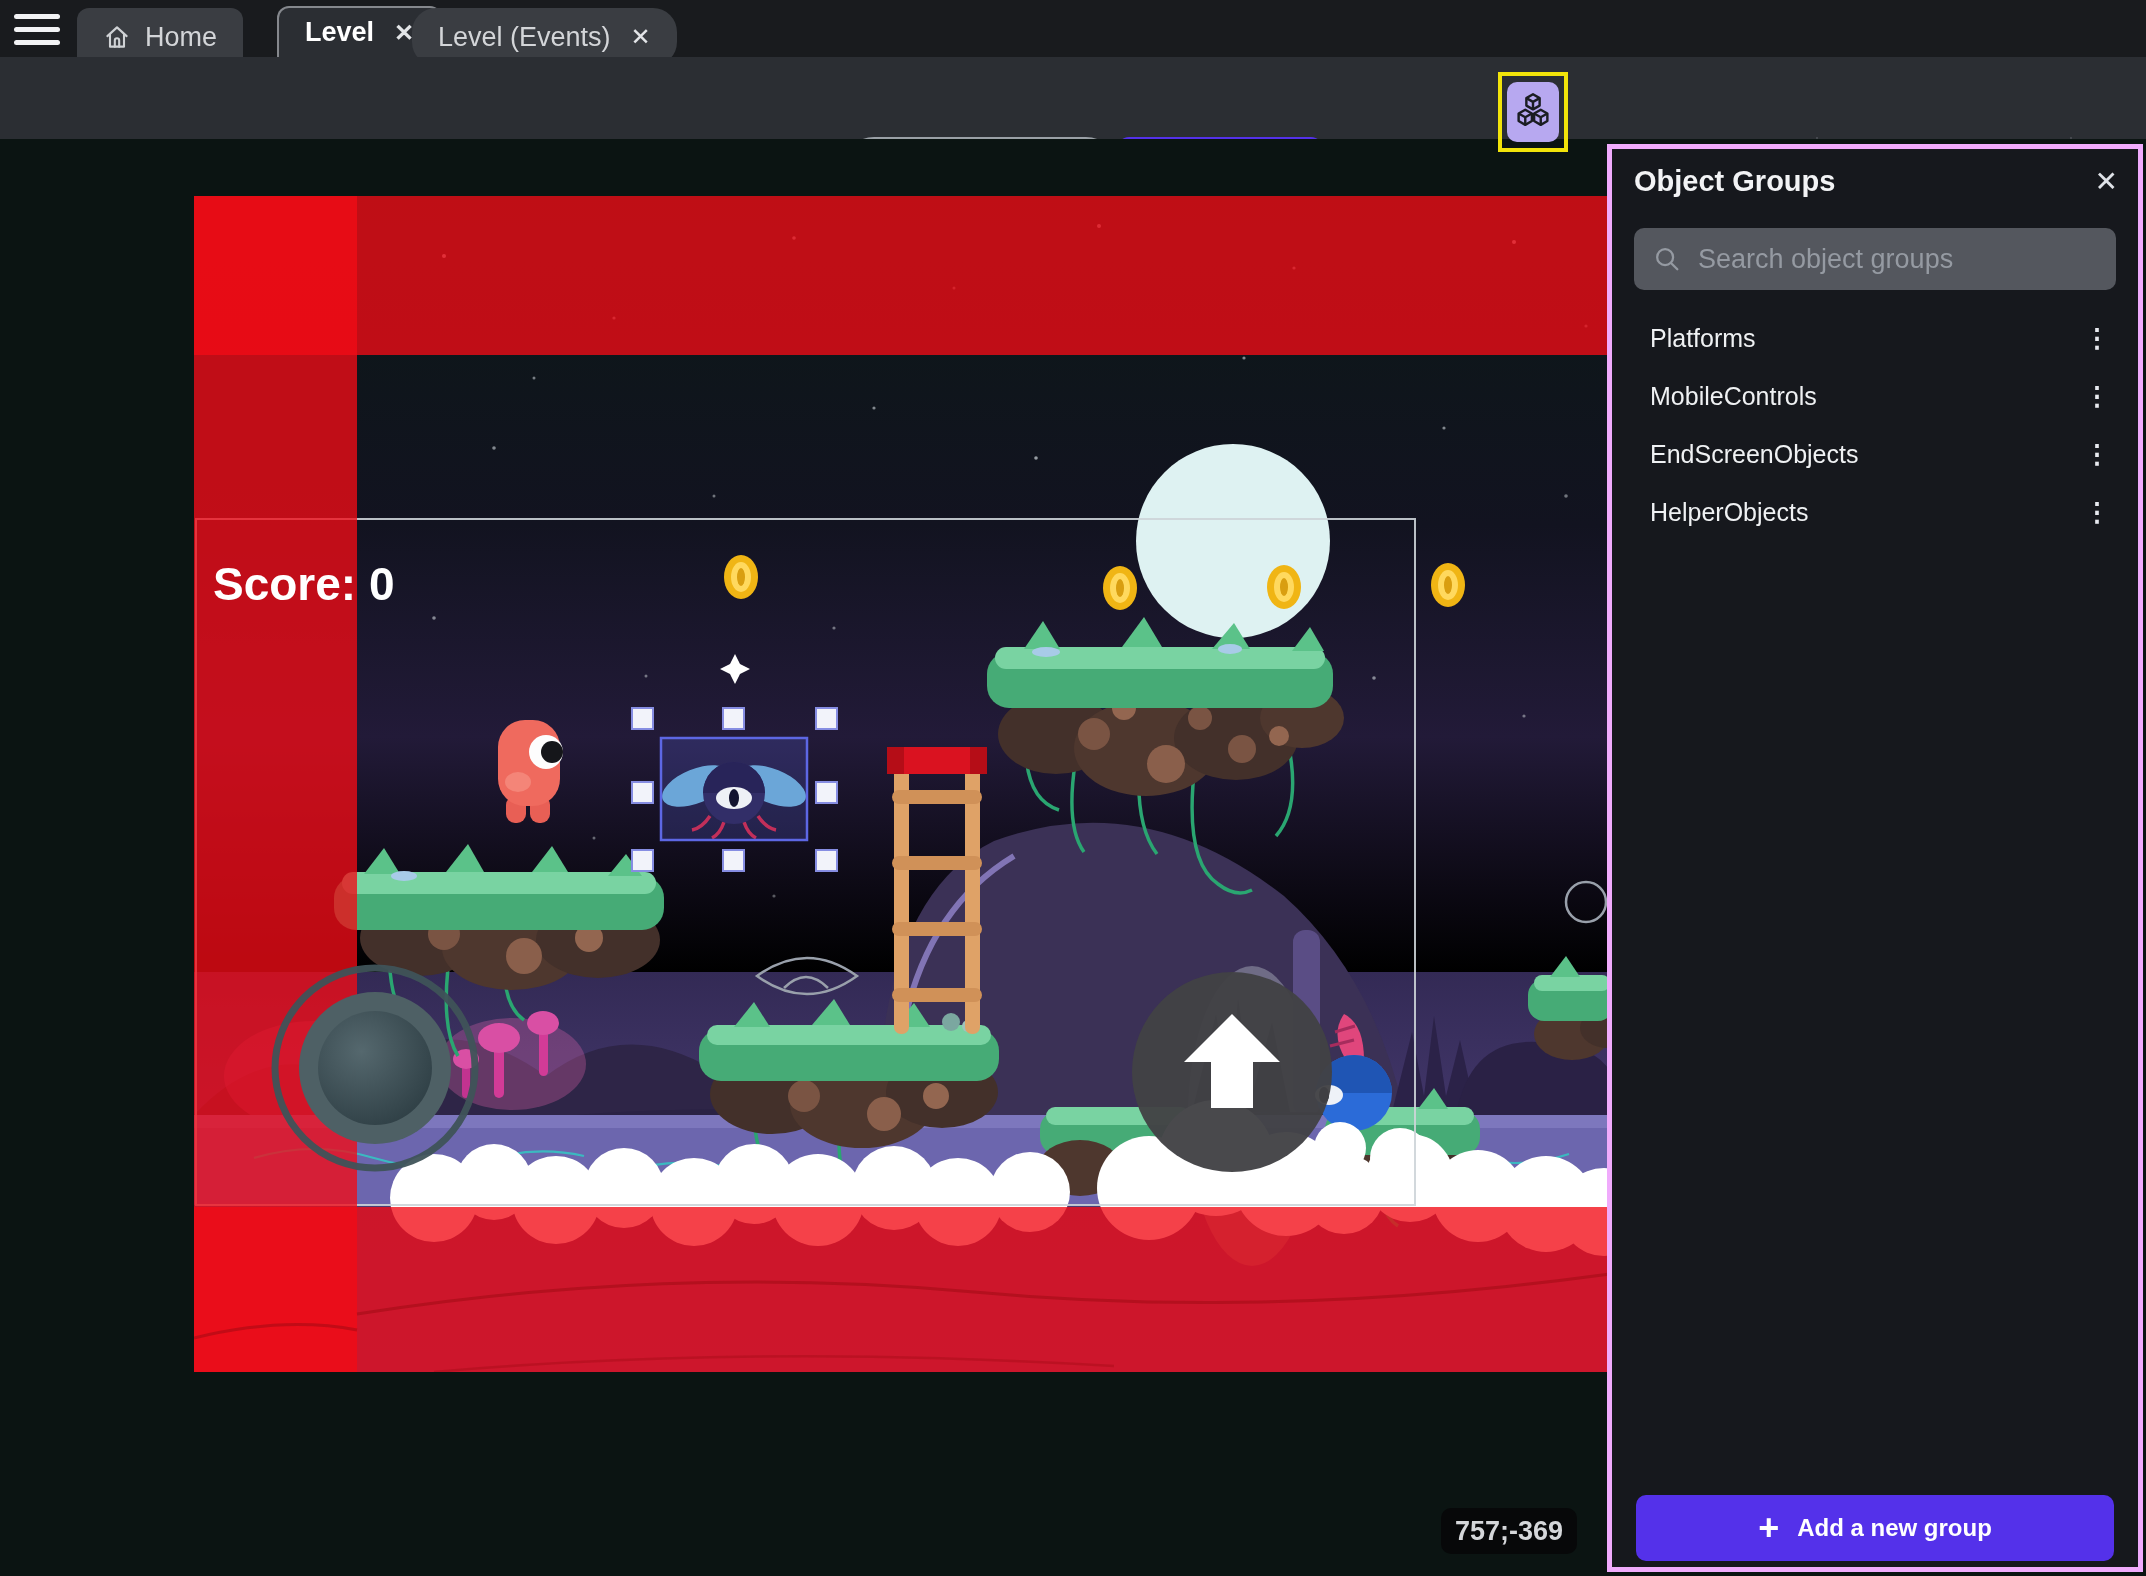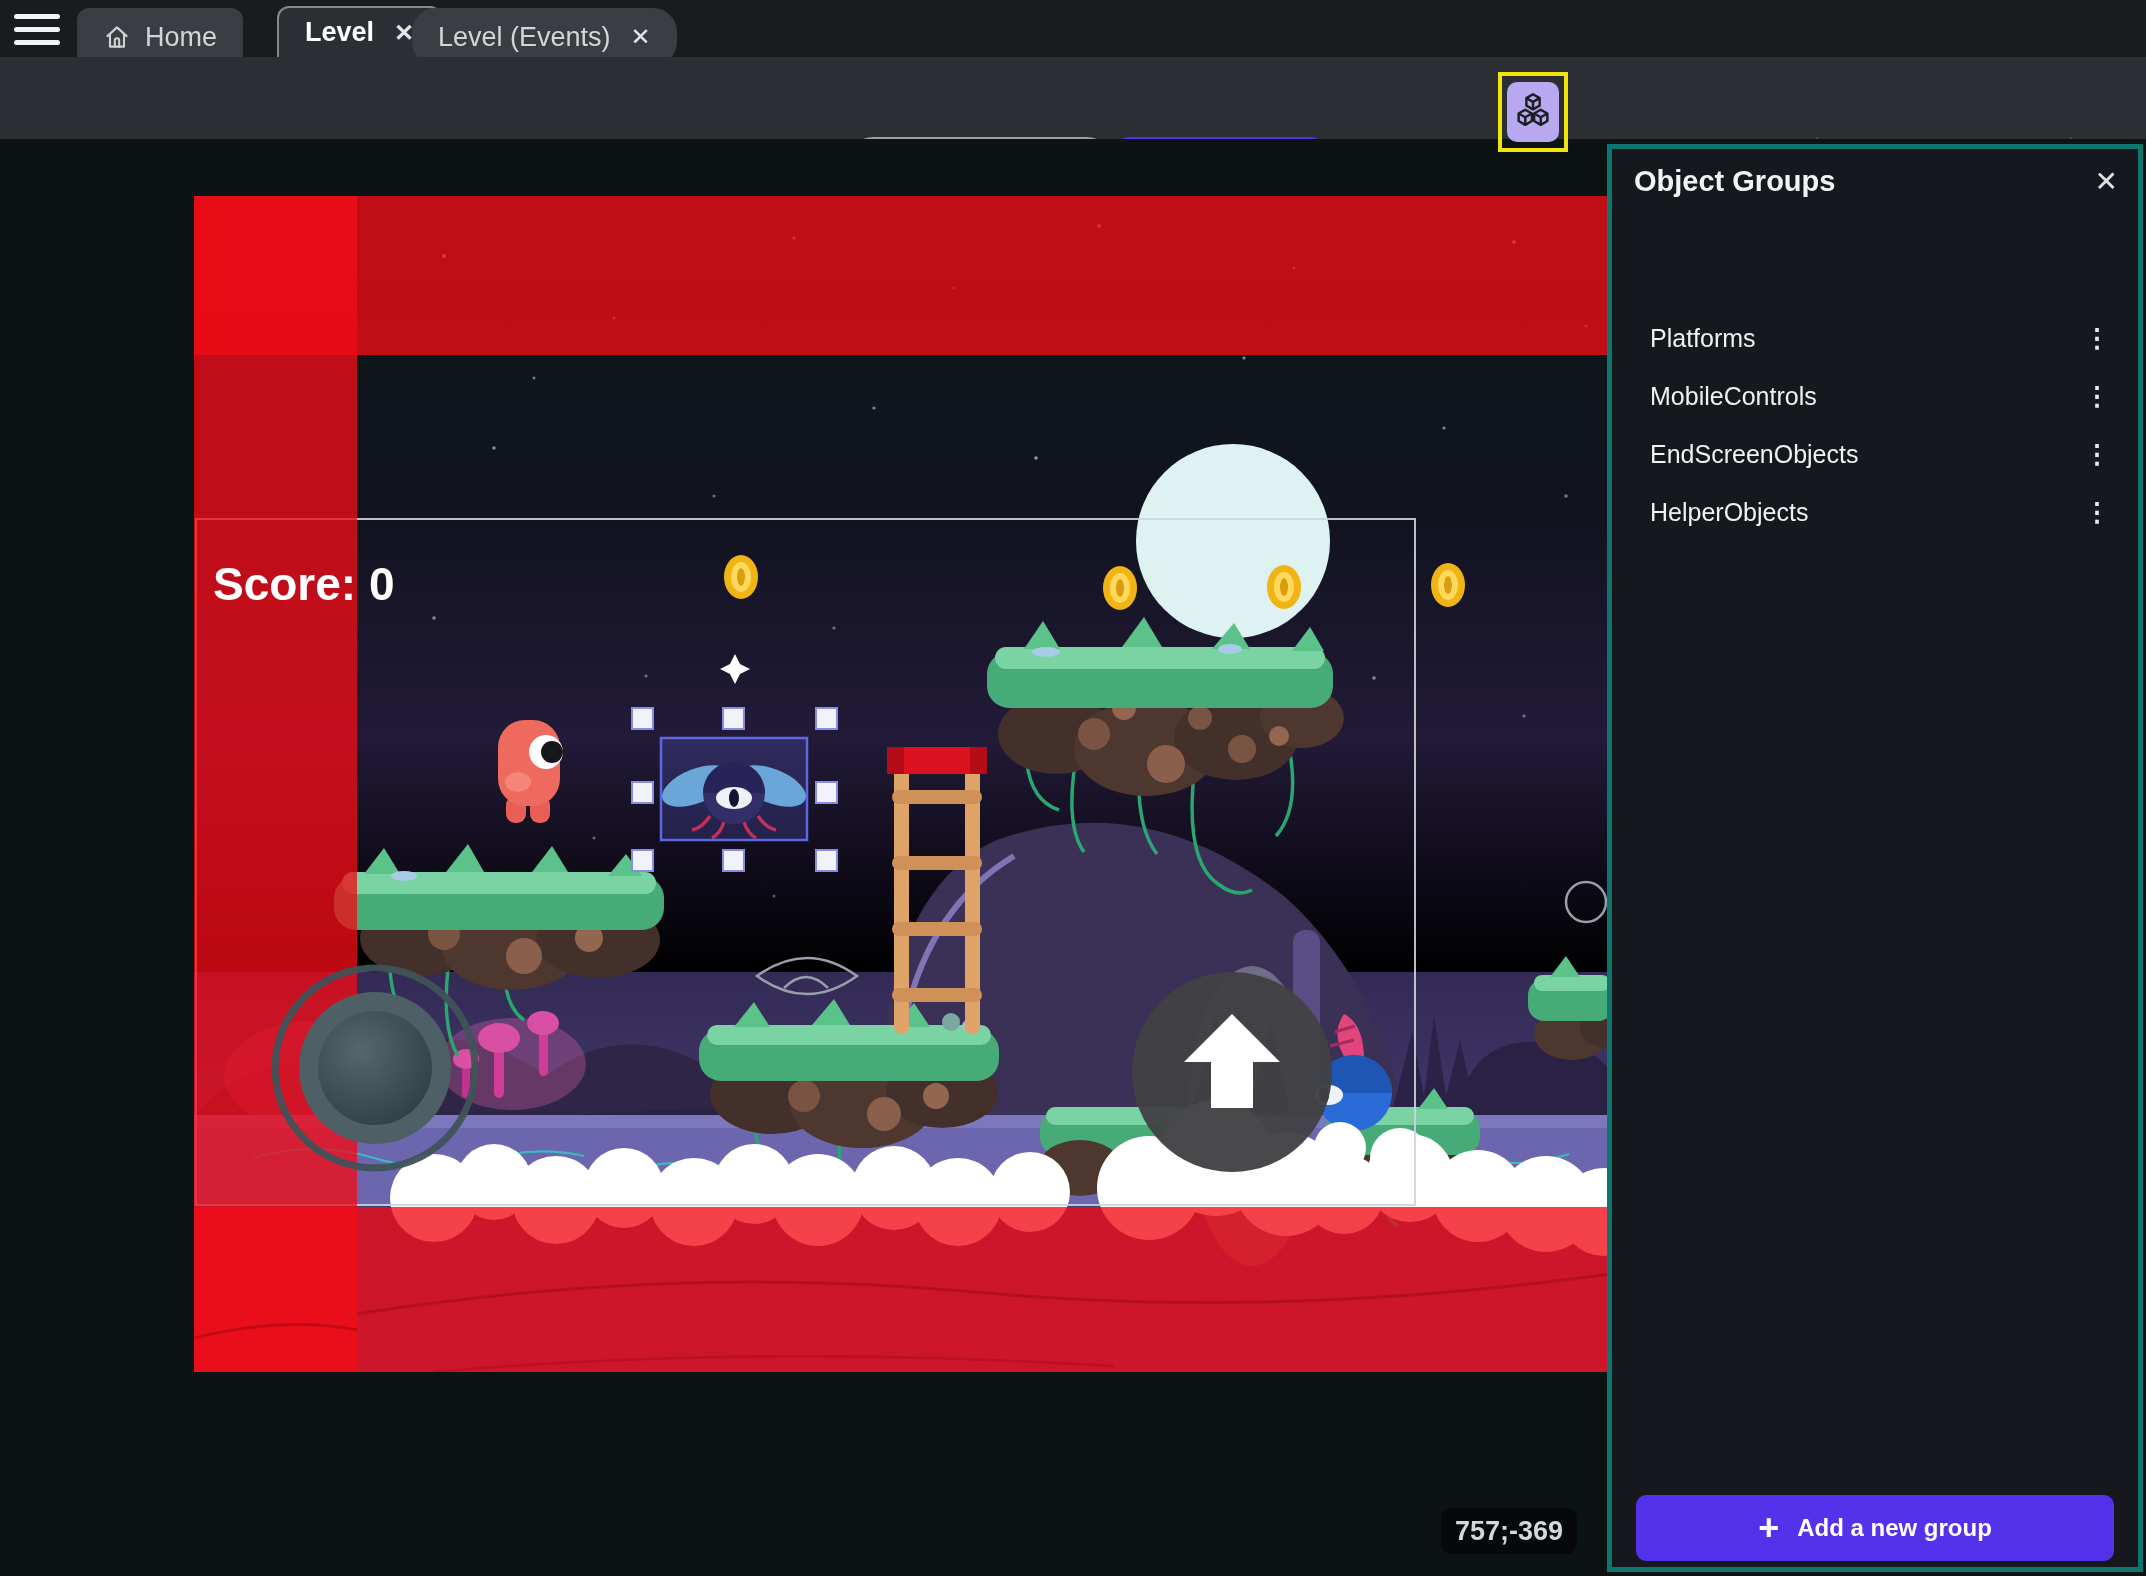--- a/index.html
+++ b/index.html
@@ -45,21 +45,21 @@
 
   
   #editor-bg { position:absolute; left:0; top:139px; width:2146px; height:1437px; background:#0b1412; }
   #scene { position:absolute; left:194px; top:196px; width:1416px; height:1316px; overflow:hidden; }
   #coord-badge { position:absolute; left:1441px; top:1492px; min-width:108px; height:46px;
     background:#070809; border-radius:10px; color:#d5d7da; font-size:27px; font-weight:bold;
     display:flex; align-items:center; justify-content:center; padding:0 14px;margin-top:16px; }
 
   
   #og-panel { position:absolute; left:1607px; top:144px; width:536px; height:1428px;
-    background:#16181d; border:5px solid #0f766e; z-index:20; }
+    background:#16181d; border:5px solid #f0abfc; z-index:20; }
   #og-header { position:absolute; left:0; top:0; right:0; height:64px; }
   #og-title { position:absolute; left:22px; top:16px; font-size:29px; font-weight:bold; color:#f2f3f5; }
   #og-close { position:absolute; right:20px; top:16px; font-size:28px; color:#dfe2e8; cursor:pointer; }
   #og-search { position:absolute; left:22px; top:79px; right:22px; height:62px;
     background:#54575e; border-radius:10px; display:flex; align-items:center; padding:0 18px; }
   #og-search input { flex:1; border:none; outline:none; background:transparent;
     font-size:27px; color:#e8eaee; font-family:"Liberation Sans", sans-serif; margin-left:16px; }
   #og-search input::placeholder { color:#959aa2; }
   #og-rows { position:absolute; left:0; top:160px; right:0; }
   .og-row { height:58px; display:flex; align-items:center; justify-content:space-between;
@@ -529,20 +529,27 @@
 </svg>
 </div>
 
 <div id="coord-badge">757;-369</div>
 
 <div id="og-panel">
   <div id="og-header">
     <div id="og-title">Object Groups</div>
     <div id="og-close">✕</div>
   </div>
+  <div id="og-search">
+    <svg width="30" height="30" viewBox="0 0 32 32" fill="none" stroke="#959aa2" stroke-width="2.4" stroke-linecap="round">
+      <circle cx="14" cy="14" r="8.5"></circle>
+        <path d="M20.5 20.5 L27 27"></path>
+    </svg>
+    <input type="text" placeholder="Search object groups" style="">
+  </div>
   <div id="og-rows">
     <div class="og-row">
       <span class="lbl">Platforms</span>
       <span class="kebab">⋮</span>
     </div>
     <div class="og-row">
       <span class="lbl">MobileControls</span>
       <span class="kebab">⋮</span>
     </div>
     <div class="og-row">

